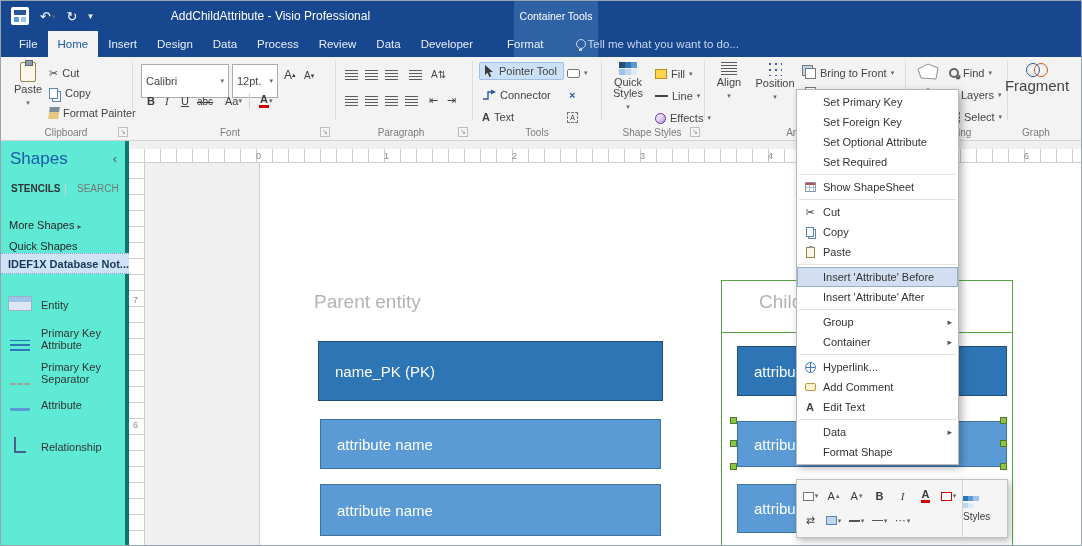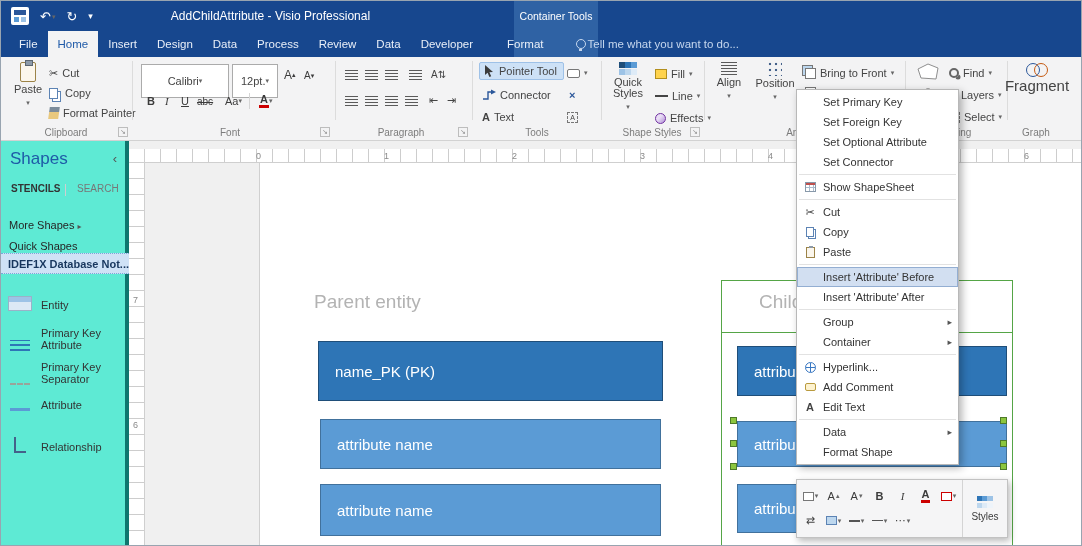--- a/index.html
+++ b/index.html
@@ -31,21 +31,21 @@
   .bulb::after{content:"";position:absolute;left:2.5px;bottom:-3px;width:3px;height:2px;background:#c6d7ee}
 
   
   .ribbon{position:absolute;top:56px;left:0;right:0;height:84px;background:#f3f3f4;border-bottom:1px solid #d2d2d2;font-size:11px;color:#444}
   .gsep{position:absolute;top:4px;bottom:20px;width:1px;background:#dcdcdc}
   .glabel{position:absolute;bottom:2px;font-size:10px;color:#7c7c7c;text-align:center;white-space:nowrap}
   .launch{position:absolute;bottom:3px;width:10px;height:10px;border:1px solid #bdbdbd;color:#8a8a8a;font-size:7px;line-height:8px;text-align:center}
   .big{position:absolute;display:flex;flex-direction:column;align-items:center;gap:2px;text-align:center;line-height:11px}
   .small{position:absolute;display:flex;align-items:center;gap:4px;white-space:nowrap;height:18px}
   .dd{font-size:7px;color:#666}
-  .combo{position:absolute;display:flex;align-items:center;justify-content:center;background:#fff;border:1px solid #ababab;height:20px;padding:16px 4px;font-size:11px}
+  .combo{position:absolute;display:flex;align-items:center;justify-content:space-between;background:#fff;border:1px solid #ababab;height:20px;padding:16px 4px;font-size:11px}
   .fbtn{position:absolute;height:17px;display:flex;align-items:center;justify-content:center;padding:0 2px;color:#3b3b3b}
   .seltool{background:#cde1f6;border:1px solid #9ec1e7;border-radius:2px;padding:1px 6px 1px 4px}
   .vline{width:1px;height:16px;background:#d5d5d5;position:absolute}
 
   
   .ic-paste{width:16px;height:20px;background:#fbf6ec;border:1px solid #9c8347;border-radius:2px;position:relative;display:inline-block}
   .ic-paste::before{content:"";position:absolute;left:4px;top:-3px;width:6px;height:4px;background:#8d9aa8;border:1px solid #5c6670}
   .ic-copy{width:9px;height:11px;border:1px solid #5c83b4;background:#fff;display:inline-block;box-shadow:3px 3px 0 -1px #fff,3px 3px 0 0 #5c83b4;margin-right:3px}
   .ic-fp{width:10px;height:12px;display:inline-block;background:linear-gradient(180deg,#7b8b9a 0 5px,#e8c87e 5px);transform:skewX(-8deg)}
   .lns{width:13px;height:10px;display:inline-block;background:repeating-linear-gradient(0deg,#5a5a5a 0 1px,transparent 1px 3px)}
@@ -105,21 +105,21 @@
 
   
   .mtb{position:absolute;left:667px;top:338px;width:212px;height:59px;background:#f5f5f6;border:1px solid #c2c2c2;box-shadow:2px 3px 7px rgba(0,0,0,.28);display:flex;z-index:40}
   .mtb-main{flex:1;display:flex;flex-direction:column;justify-content:space-evenly;padding:2px 3px}
   .mrow{display:flex;align-items:center;gap:2px}
   .mbtn{height:21px;min-width:21px;display:flex;align-items:center;justify-content:center;font-size:11px;color:#3b3b3b;gap:1px;border:1px solid transparent}
   .m-ic-box{width:11px;height:9px;border:1px solid #777;background:#fff;display:inline-block}
   .m-ic-fill{width:11px;height:9px;background:#bdd7ee;border:1px solid #5c83b4;display:inline-block}
   .m-ic-line{width:11px;border-top:2px solid #555;display:inline-block}
   .m-ic-arr{width:11px;border-top:1px solid #555;display:inline-block;position:relative}
-  .mstyles{width:45px;border-left:1px solid #d4d4d4;display:flex;flex-direction:column;align-items:center;justify-content:center;gap:3px;font-size:10px;color:#3b3b3b}
+  .mstyles{width:45px;border-left:1px solid #d4d4d4;display:flex;flex-direction:column;justify-content:center;gap:3px;font-size:10px;color:#3b3b3b}
   .mstyles .ic{width:16px;height:12px;background:
       linear-gradient(90deg,#2e75b6 0 5px,#5b9bd5 0 10px,#9dc3e6 0 16px) top left/16px 5px no-repeat,
       linear-gradient(90deg,#bdd7ee 0 5px,#deebf7 0 10px,#eef4fa 0 16px) bottom left/16px 5px no-repeat}
 
   
   .cmenu{position:absolute;left:795px;top:88px;width:163px;background:#fff;border:1px solid #b8b8b8;box-shadow:3px 3px 8px rgba(0,0,0,.3);padding:2px 0;z-index:60}
   .mi{height:20px;display:flex;align-items:center;padding-right:6px}
   .mic{width:26px;flex:none;display:flex;align-items:center;justify-content:center}
   .mil{font-size:11px;color:#333;white-space:nowrap}
   .mi.hl{background:#D2DFF1;box-shadow:inset 0 0 0 1px #93AED2}
@@ -512,21 +512,21 @@
     <div class="mi">
         <span class="mic"></span>
         <span class="mil">Set Foreign Key</span>
       </div>
     <div class="mi">
         <span class="mic"></span>
         <span class="mil">Set Optional Attribute</span>
       </div>
     <div class="mi">
         <span class="mic"></span>
-        <span class="mil">Set Connector</span>
+        <span class="mil">Set Required</span>
       </div>
     <div class="msep"></div>
     <div class="mi">
         <span class="mic">
           <span class="mi-sheet"></span>
         </span>
         <span class="mil">Show ShapeSheet</span>
       </div>
     <div class="msep"></div>
     <div class="mi">

